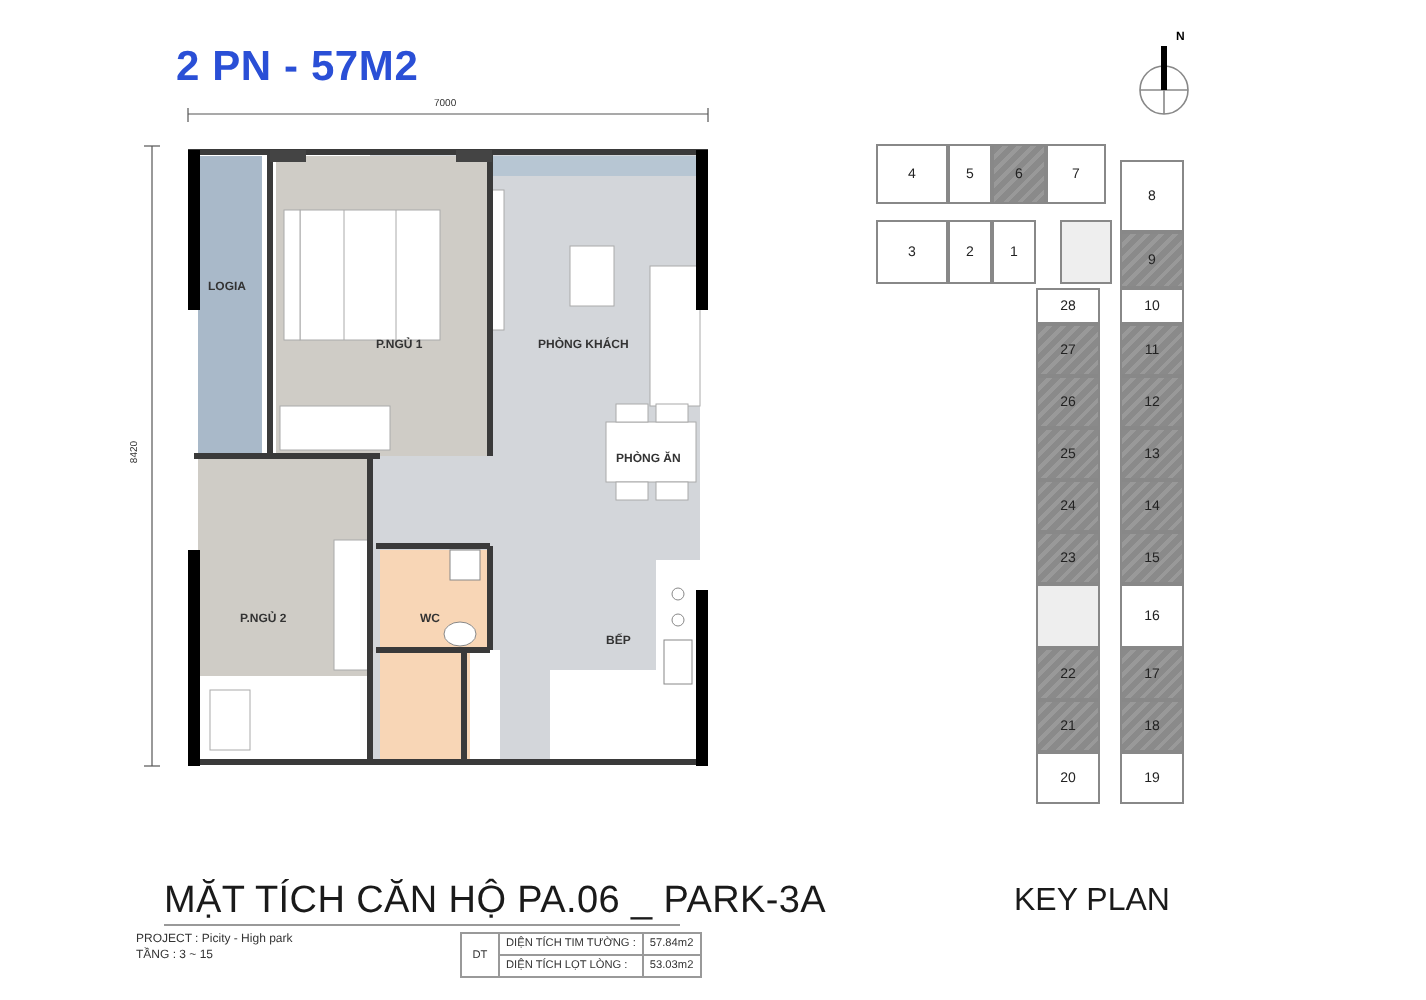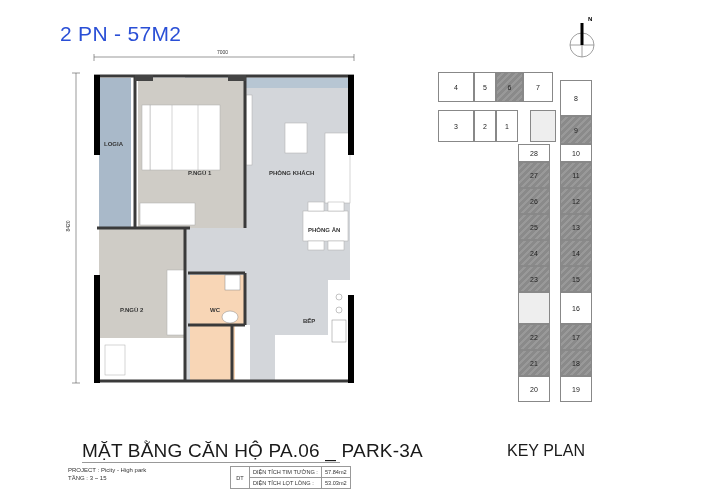--- a/index.html
+++ b/index.html
@@ -1,18 +1,18 @@
 <!DOCTYPE html>
 <html><head>
 <meta charset="utf-8">
 <style>
   html, body { margin: 0; padding: 0; background: #ffffff; }
   body { width: 713px; height: 500px; position: relative; overflow: hidden; font-family: "Liberation Sans", sans-serif; }
   .abs { position: absolute; }
-  .title-top { left: 60px; top: 22px; font-size: 21px; color: #2a4fd6; letter-spacing: 0.3px; }
+  .title-top { left: 88px; top: 22px; font-size: 21px; color: #2a4fd6; letter-spacing: 0.3px; font-weight: bold; }
   .main-title { left: 82px; top: 440px; font-size: 19px; color: #1a1a1a; letter-spacing: 0.2px; }
   .title-rule { left: 82px; top: 462px; width: 258px; height: 1px; background: #999; }
   .proj { left: 68px; top: 466px; font-size: 6px; color: #333; line-height: 8px; }
   .dt-table { left: 230px; top: 466px; border-collapse: collapse; font-size: 5.6px; color: #333; }
   .dt-table td { border: 1px solid #999; padding: 1px 3px; height: 8px; }
   .keyplan-title { left: 507px; top: 442px; font-size: 16px; color: #1a1a1a; }
   .room-label { position: absolute; font-size: 6px; font-weight: bold; color: #333; white-space: nowrap; }
   .dim { position: absolute; font-size: 5px; color: #333; }
   .kp-unit { position: absolute; border: 1px solid #888; box-sizing: border-box; display: flex; align-items: center; justify-content: center; font-size: 7px; color: #222; background: #fff; }
   .kp-unit.hl { background: repeating-linear-gradient(135deg, #8a8a8a 0 3px, #999 3px 5px); }
@@ -105,21 +105,21 @@
 
   <div class="room-label" style="left:44px;top:96px;">LOGIA</div>
   <div class="room-label" style="left:128px;top:125px;">P.NGỦ 1</div>
   <div class="room-label" style="left:209px;top:125px;">PHÒNG KHÁCH</div>
   <div class="room-label" style="left:248px;top:182px;">PHÒNG ĂN</div>
   <div class="room-label" style="left:60px;top:262px;">P.NGỦ 2</div>
   <div class="room-label" style="left:150px;top:262px;">WC</div>
   <div class="room-label" style="left:243px;top:273px;">BẾP</div>
 </div>
 
-<div class="abs main-title">MẶT BẰNG CĂN HỘ PA.06 _ PARK-3A</div>
+<div class="abs main-title">MẶT TÍCH CĂN HỘ PA.06 _ PARK-3A</div>
 <div class="abs title-rule"></div>
 
 <div class="abs proj">
   <div>PROJECT : Picity - High park</div>
   <div>TẦNG : 3 ~ 15</div>
 </div>
 
 <table class="abs dt-table">
   <tbody>
       <tr>

